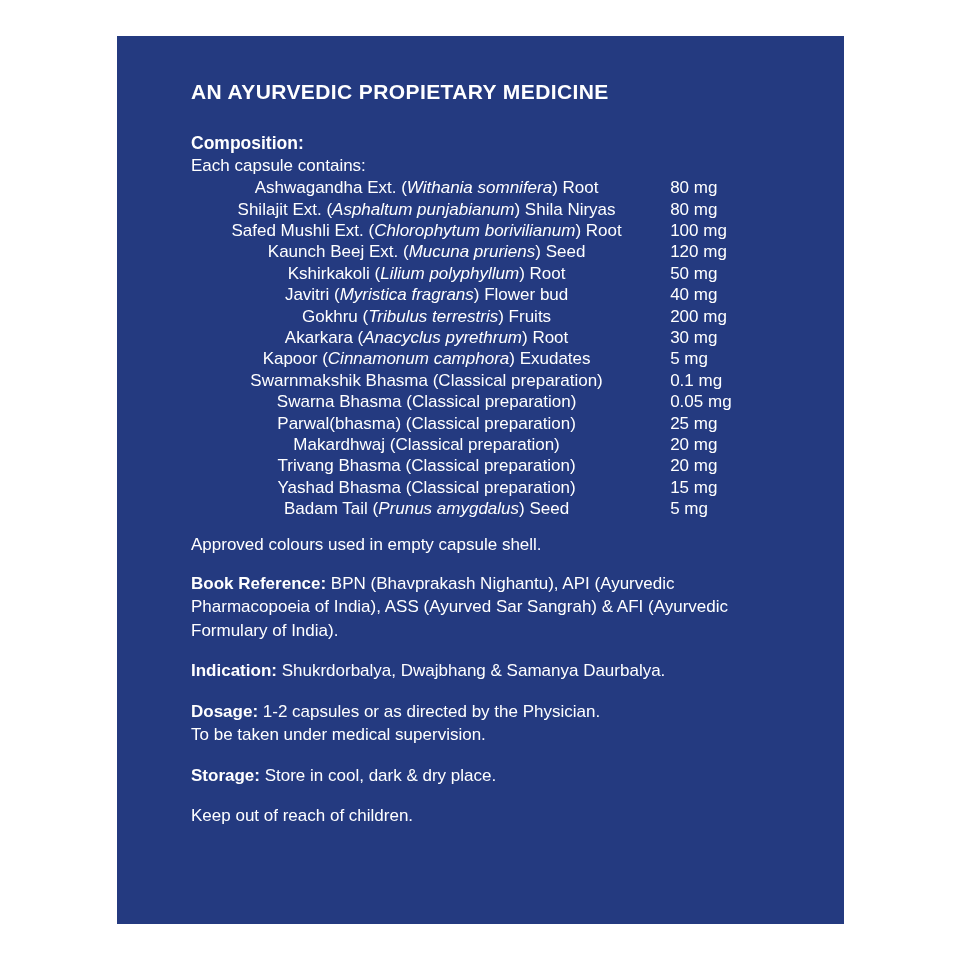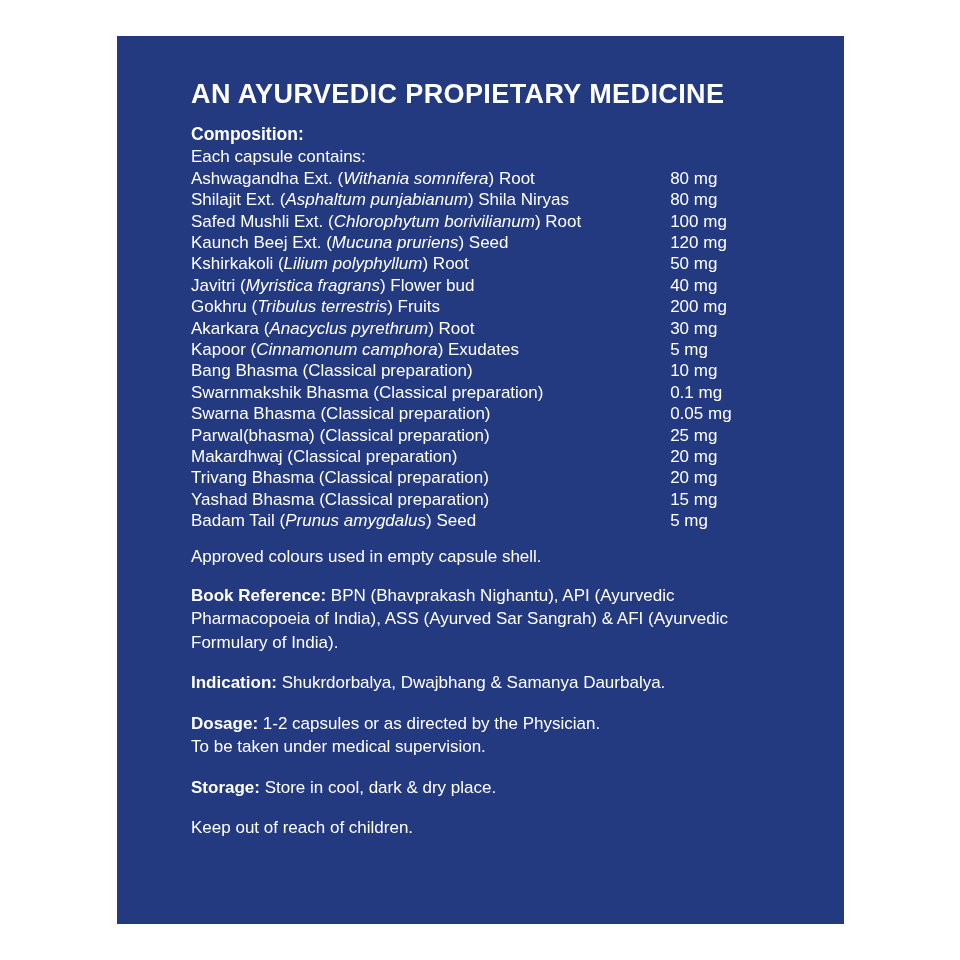--- a/index.html
+++ b/index.html
@@ -22,24 +22,24 @@
     left: 117px;
     top: 36px;
     width: 727px;
     height: 888px;
     background: #243a80;
     color: #ffffff;
     box-sizing: border-box;
     padding: 44px 56px 20px 74px;
   }
   .title {
-    font-size: 27px;
+    font-size: 21px;
     font-weight: bold;
     letter-spacing: 0.4px;
-    margin: 0 0 14px 0;
+    margin: 0 0 30px 0;
     line-height: 1.1;
   }
   .section-head {
     font-size: 17.5px;
     font-weight: bold;
     margin: 0 0 2px 0;
   }
   .subline {
     font-size: 17px;
     margin: 0 0 1px 0;
@@ -49,21 +49,21 @@
     width: 555px;
     margin: 0;
   }
   table.comp td {
     padding: 0;
     font-size: 17px;
     line-height: 21.4px;
     vertical-align: top;
     white-space: nowrap;
   }
-  table.comp td.name { text-align: left; }
+  table.comp td.name { text-align: center; }
   table.comp td.amt { text-align: left; padding-left: 8px; }
   .ital { font-style: italic; }
   .note {
     font-size: 17px;
     margin: 14px 0 0 0;
     line-height: 21px;
   }
   .para {
     font-size: 17px;
     margin: 17px 0 0 0;
@@ -115,24 +115,20 @@
           </tr>
           <tr>
             <td class="name"><span>Akarkara (</span><span class="ital">Anacyclus pyrethrum</span><span>) Root</span></td>
             <td class="amt">30 mg</td>
           </tr>
           <tr>
             <td class="name"><span>Kapoor (</span><span class="ital">Cinnamonum camphora</span><span>) Exudates</span></td>
             <td class="amt">5 mg</td>
           </tr>
           <tr>
-            <td class="name"><span>Bang Bhasma (Classical preparation)</span></td>
-            <td class="amt">10 mg</td>
-          </tr>
-          <tr>
             <td class="name"><span>Swarnmakshik Bhasma (Classical preparation)</span></td>
             <td class="amt">0.1 mg</td>
           </tr>
           <tr>
             <td class="name"><span>Swarna Bhasma (Classical preparation)</span></td>
             <td class="amt">0.05 mg</td>
           </tr>
           <tr>
             <td class="name"><span>Parwal(bhasma) (Classical preparation)</span></td>
             <td class="amt">25 mg</td>

